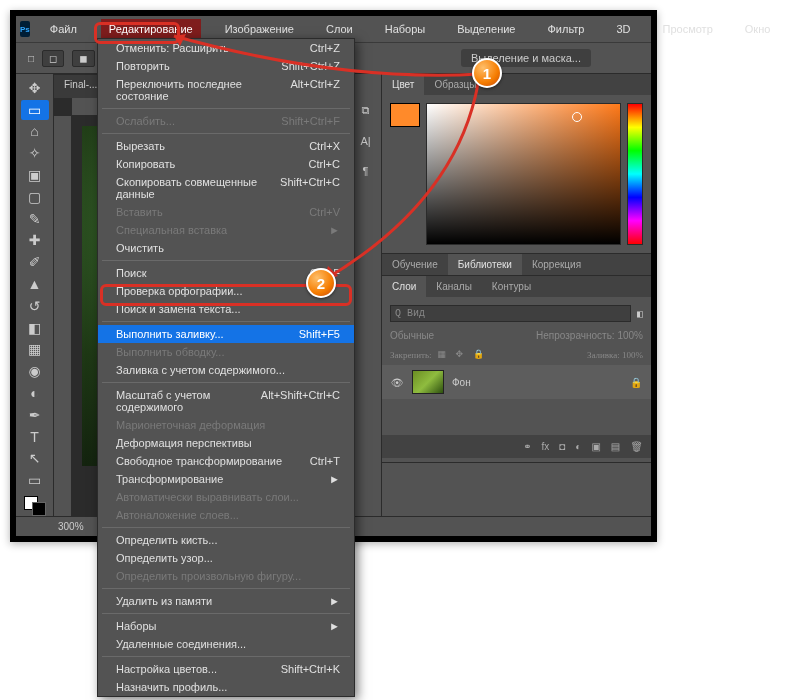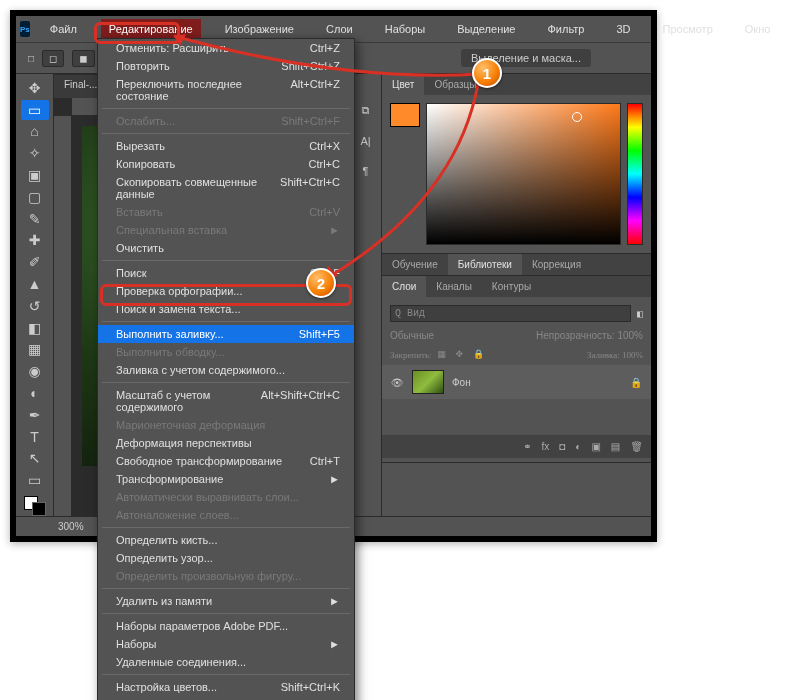--- a/index.html
+++ b/index.html
@@ -330,24 +330,20 @@
       <span>Определить произвольную фигуру...</span>
       <span></span>
     </div>
     <div class="dsep"></div>
     <div class="ditem">
       <span>Удалить из памяти</span>
       <span>►</span>
     </div>
     <div class="dsep"></div>
     <div class="ditem">
-      <span>Наборы параметров Adobe PDF...</span>
-      <span></span>
-    </div>
-    <div class="ditem">
       <span>Наборы</span>
       <span>►</span>
     </div>
     <div class="ditem">
       <span>Удаленные соединения...</span>
       <span></span>
     </div>
     <div class="dsep"></div>
     <div class="ditem">
       <span>Настройка цветов...</span>

